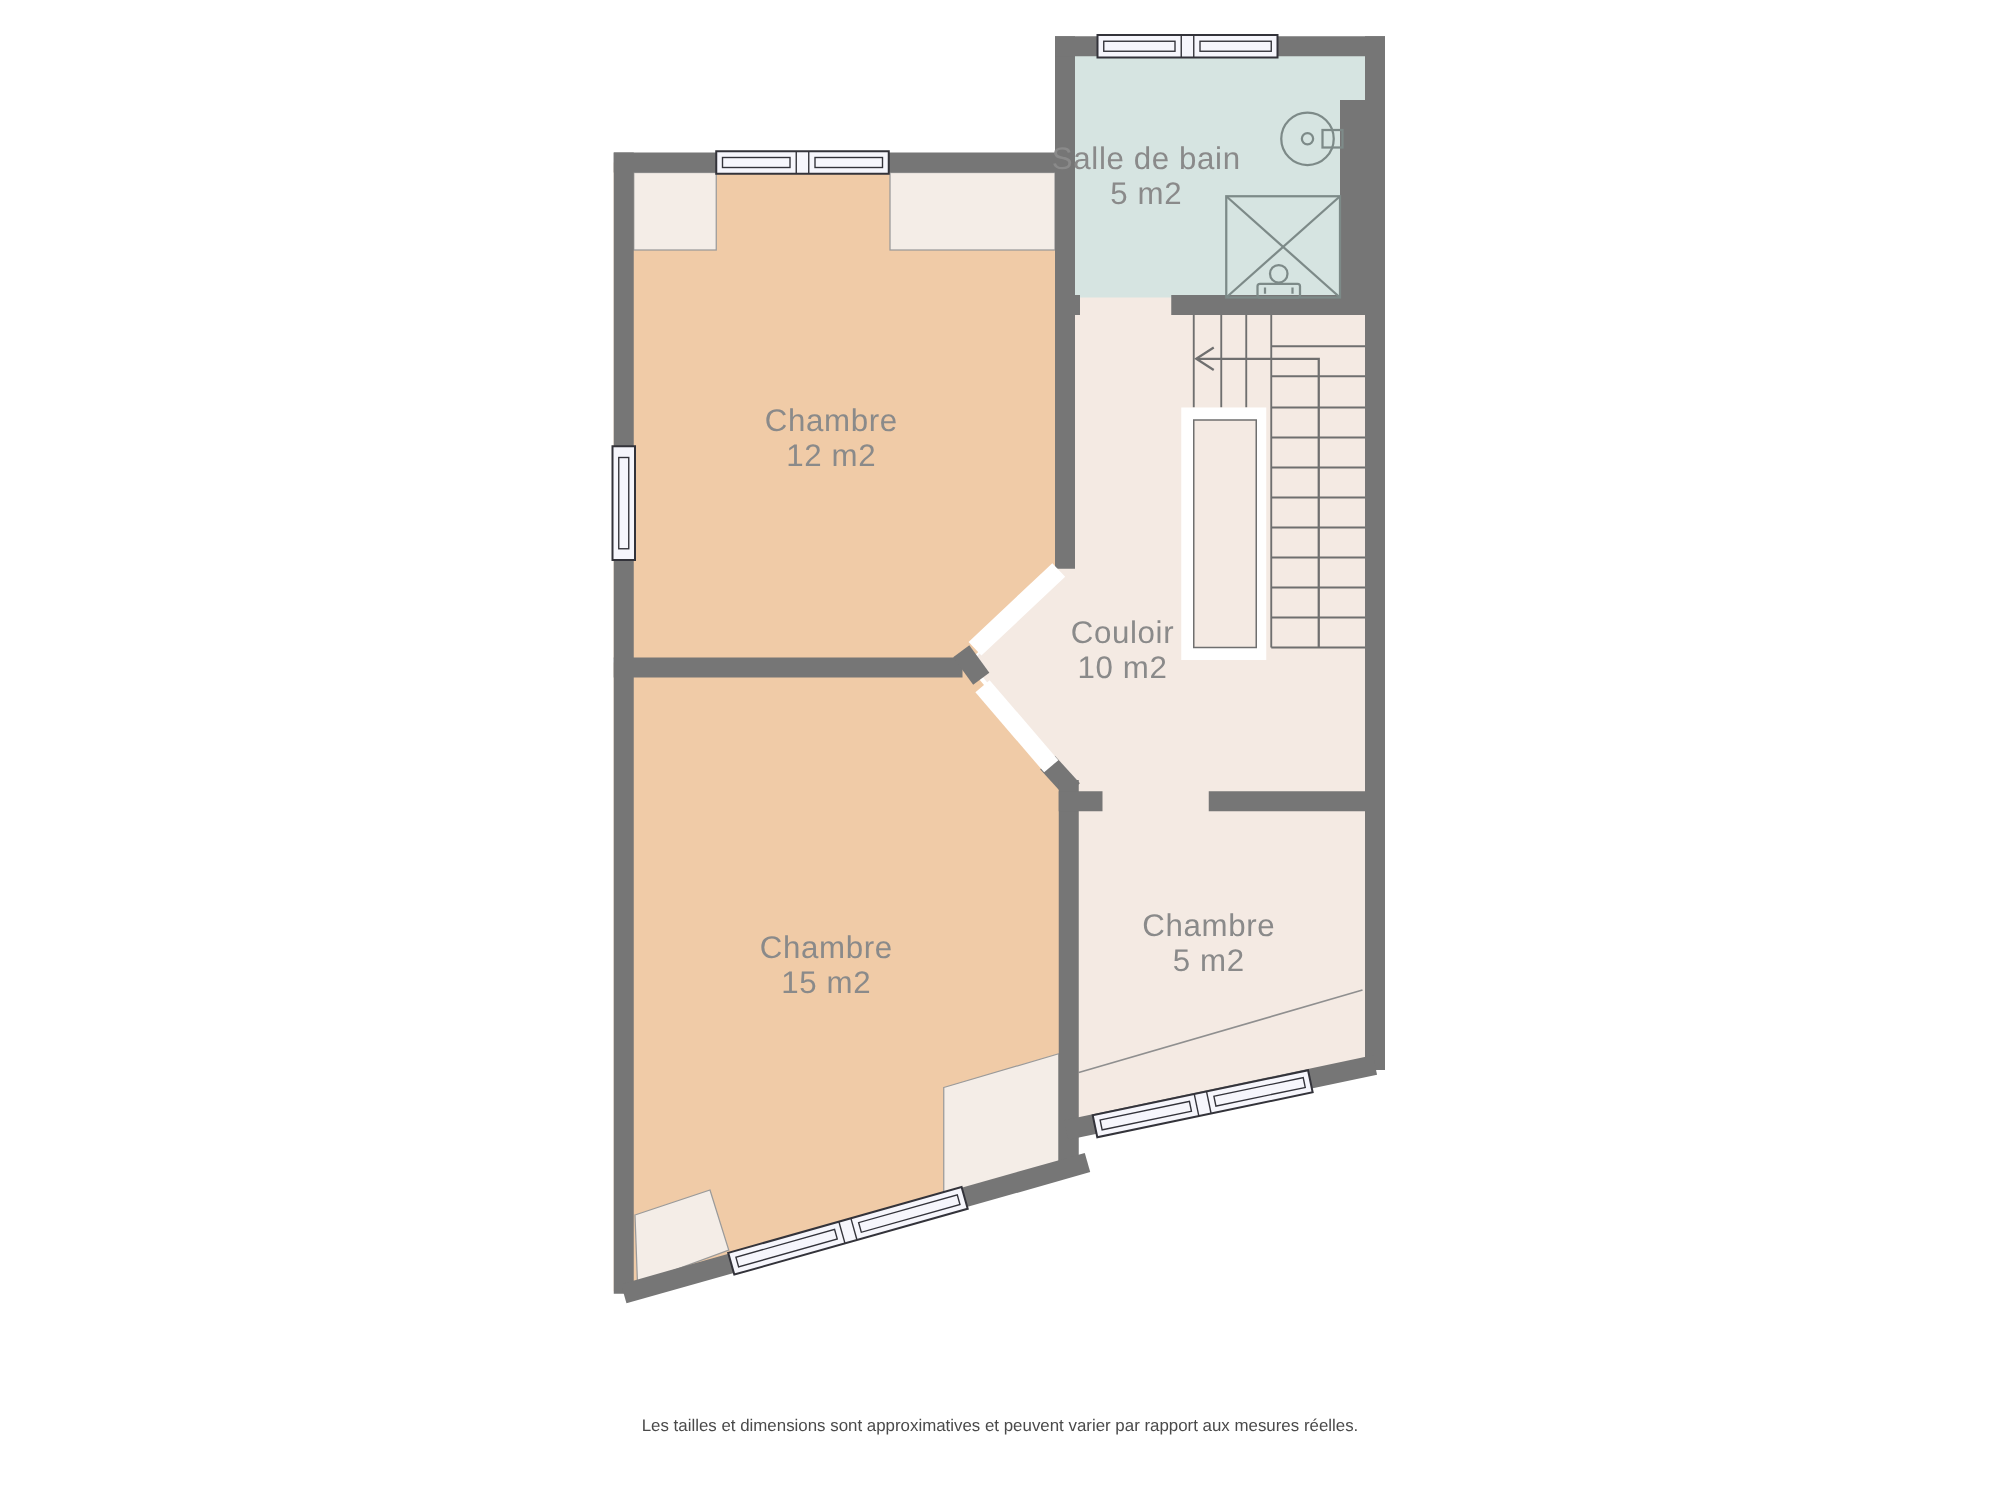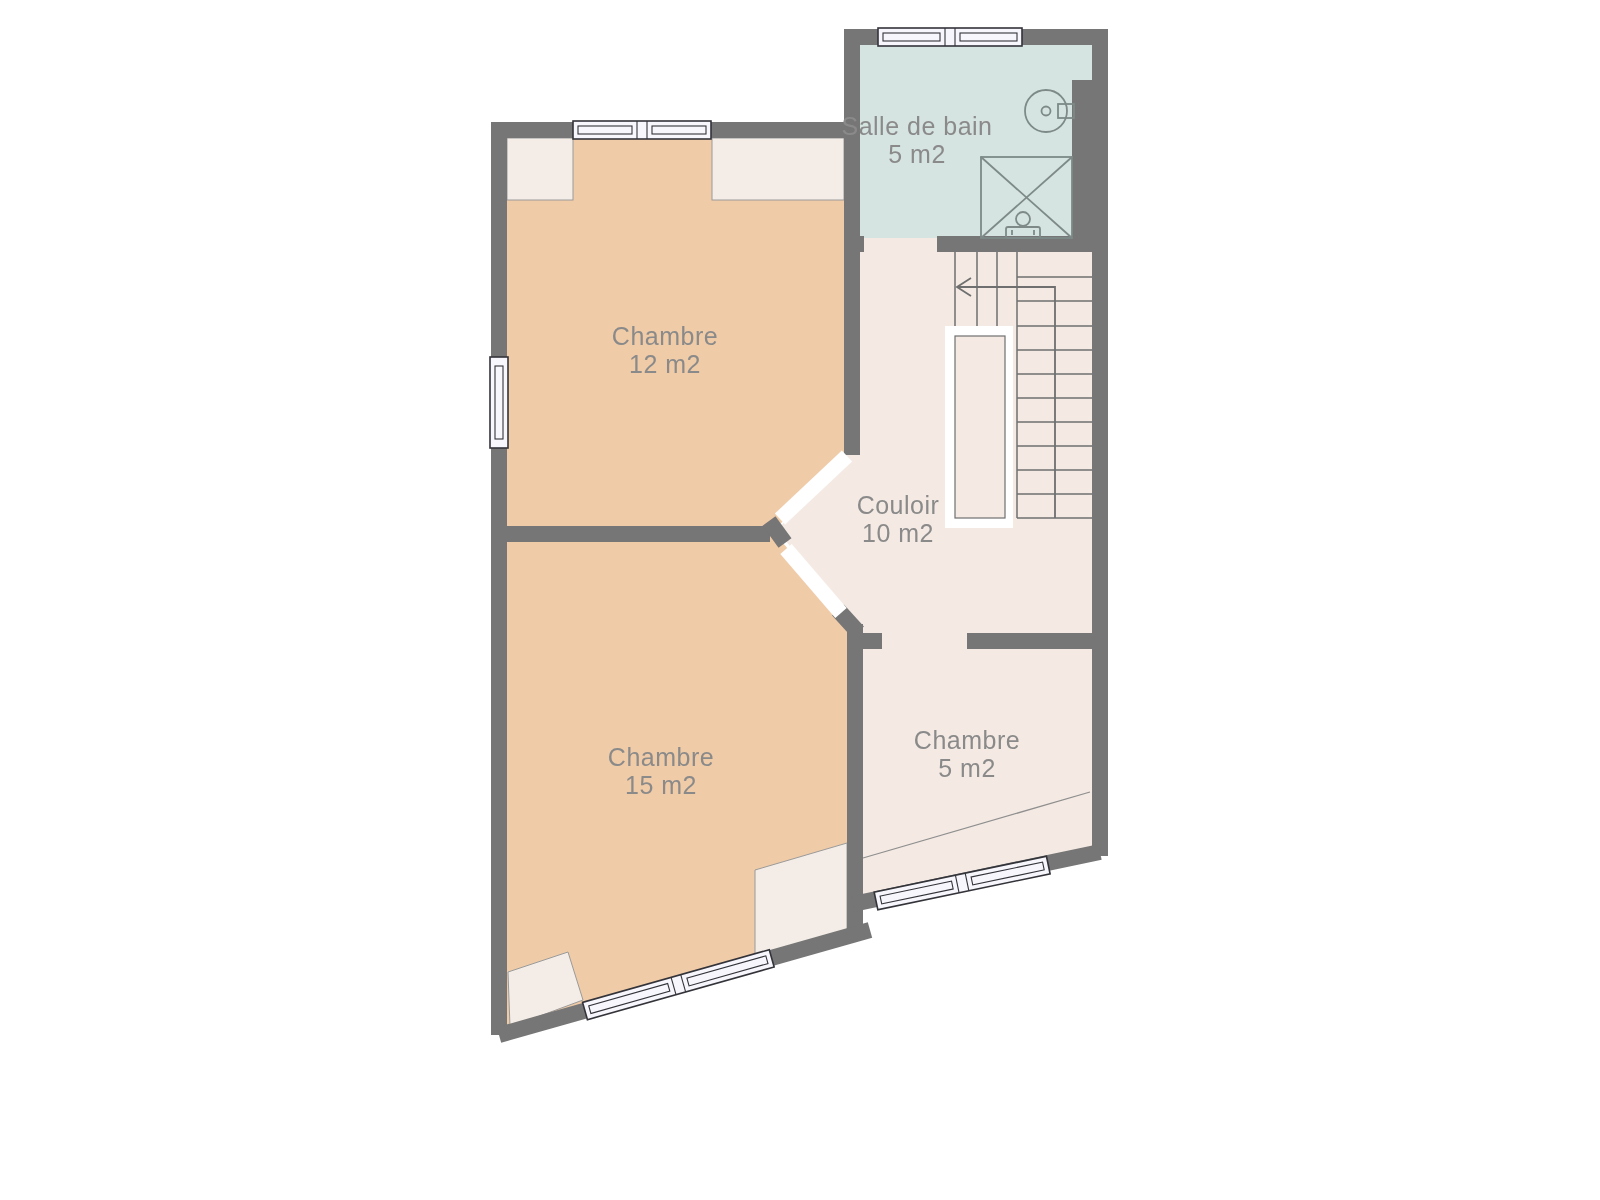--- a/index.html
+++ b/index.html
@@ -158,13 +158,14 @@
     <text class="room-label" x="917" y="163">5 m2</text>
     <text class="room-label" x="898" y="514">Couloir</text>
     <text class="room-label" x="898" y="542">10 m2</text>
     <text class="room-label" x="661" y="766">Chambre</text>
     <text class="room-label" x="661" y="794">15 m2</text>
     <text class="room-label" x="967" y="749">Chambre</text>
     <text class="room-label" x="967" y="777">5 m2</text>
   </g>
 </svg>
 
+  <div class="footer-text">Les tailles et dimensions sont approximatives et peuvent varier par rapport aux mesures réelles.</div>
 </div>
 
 </body></html>

